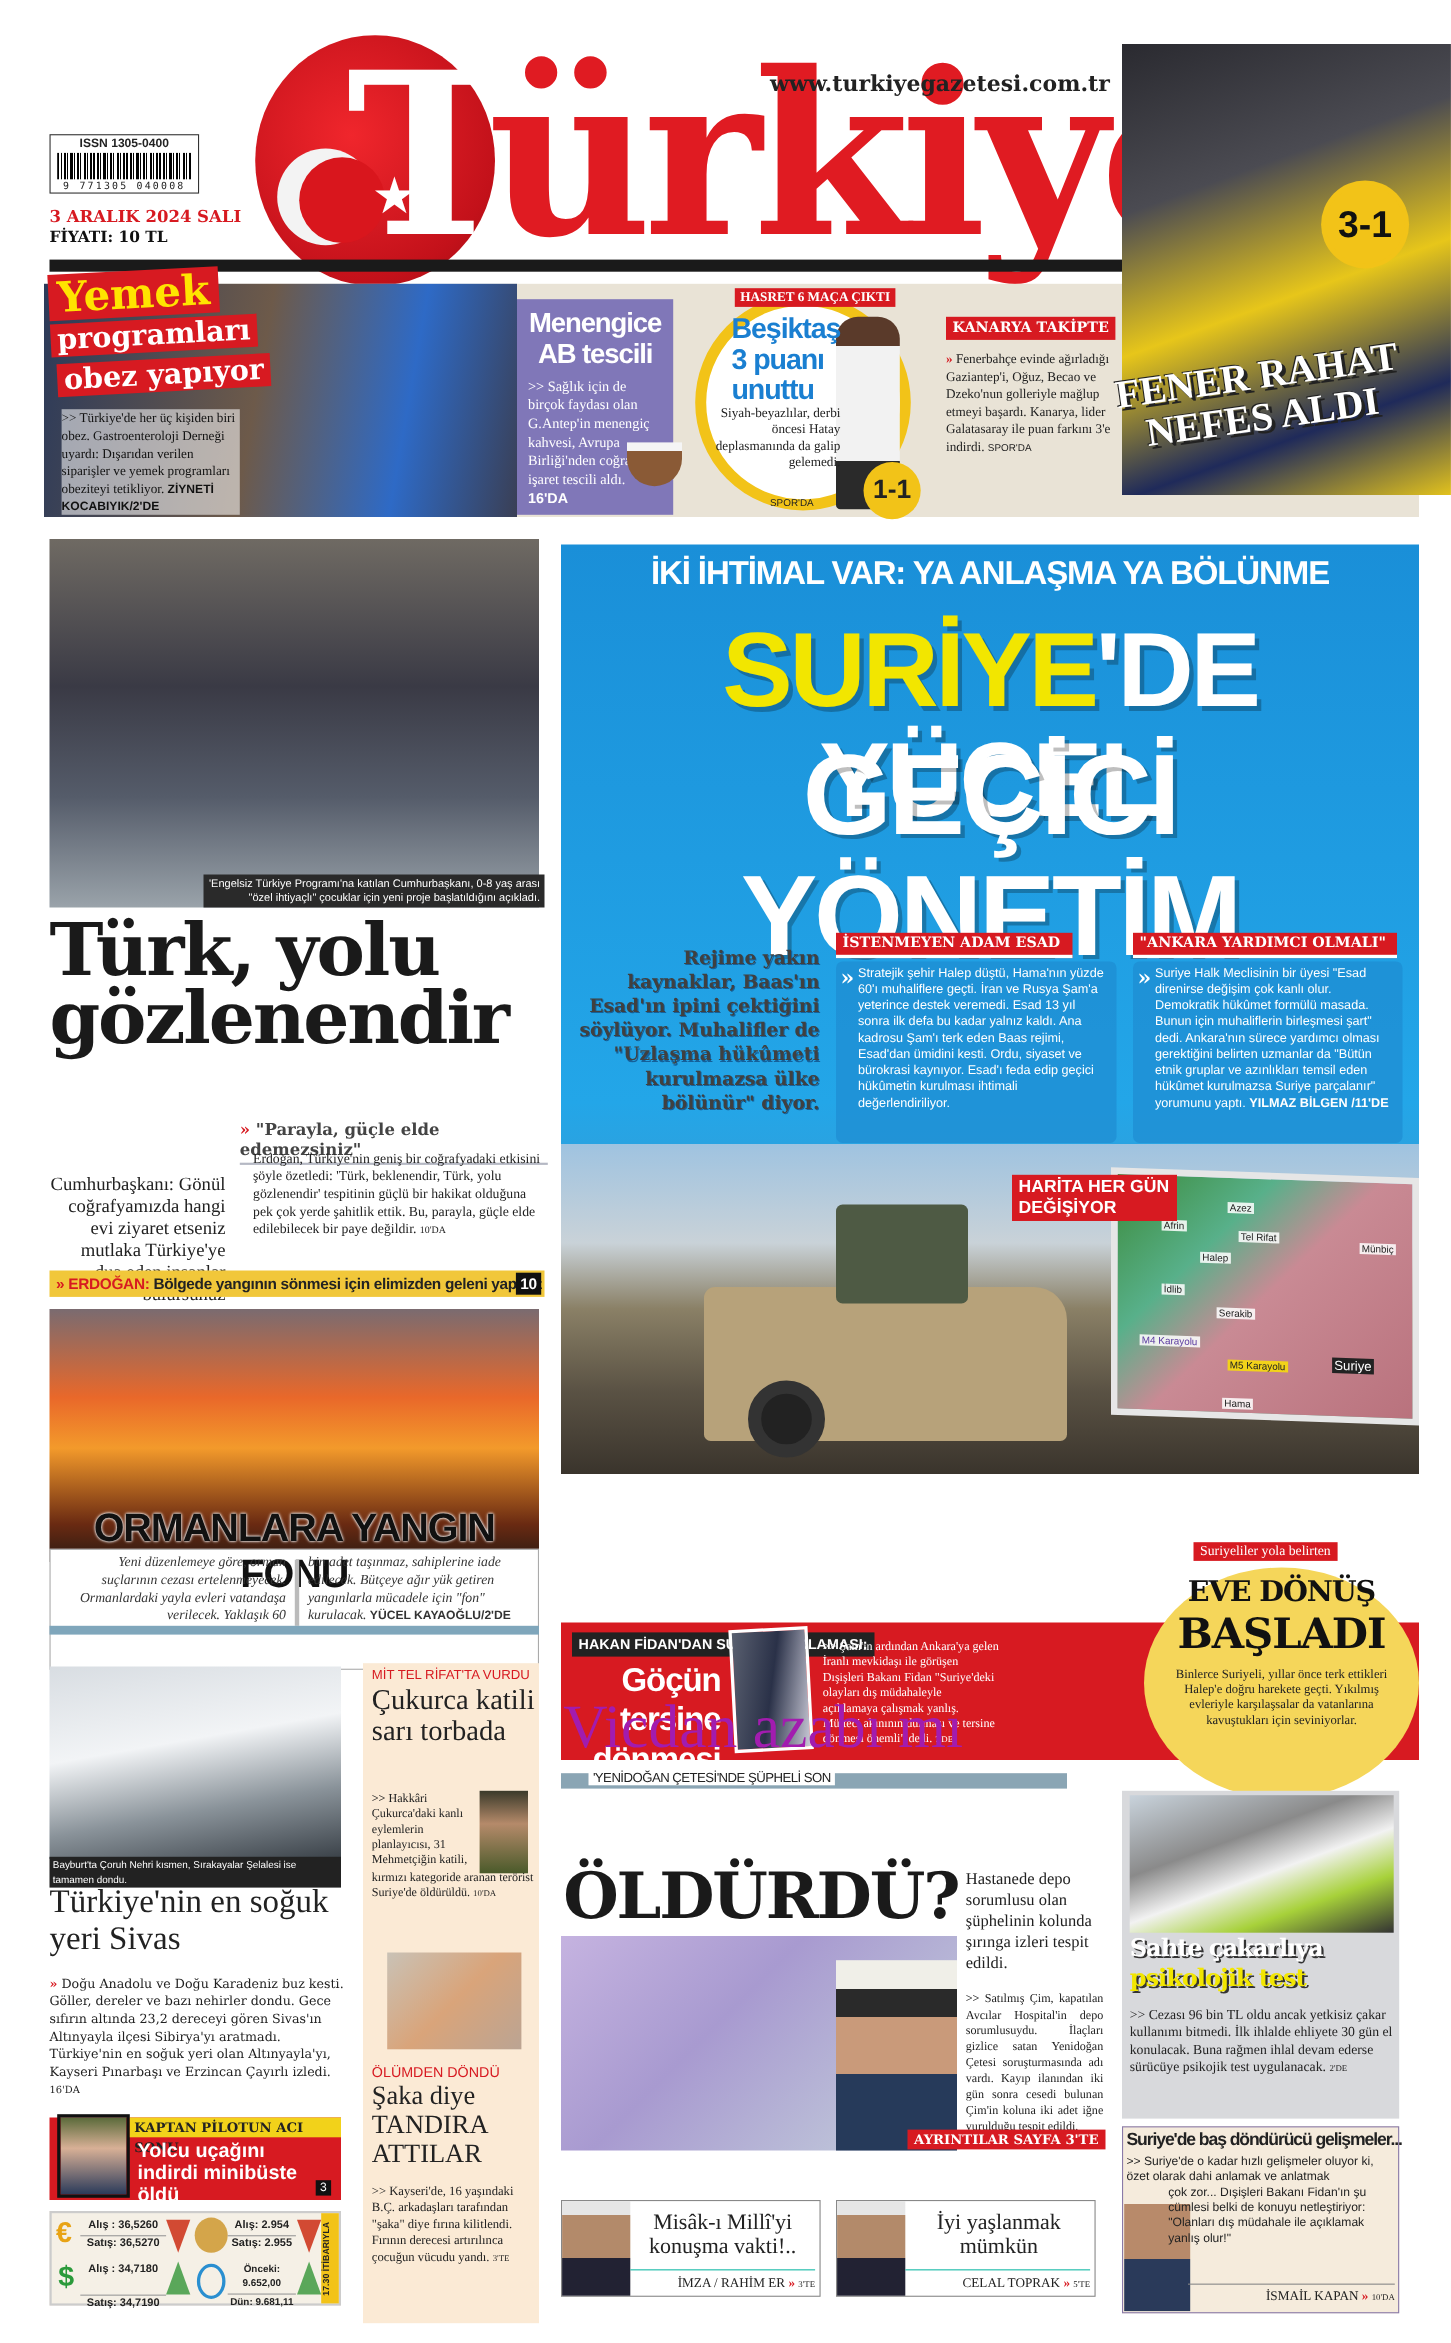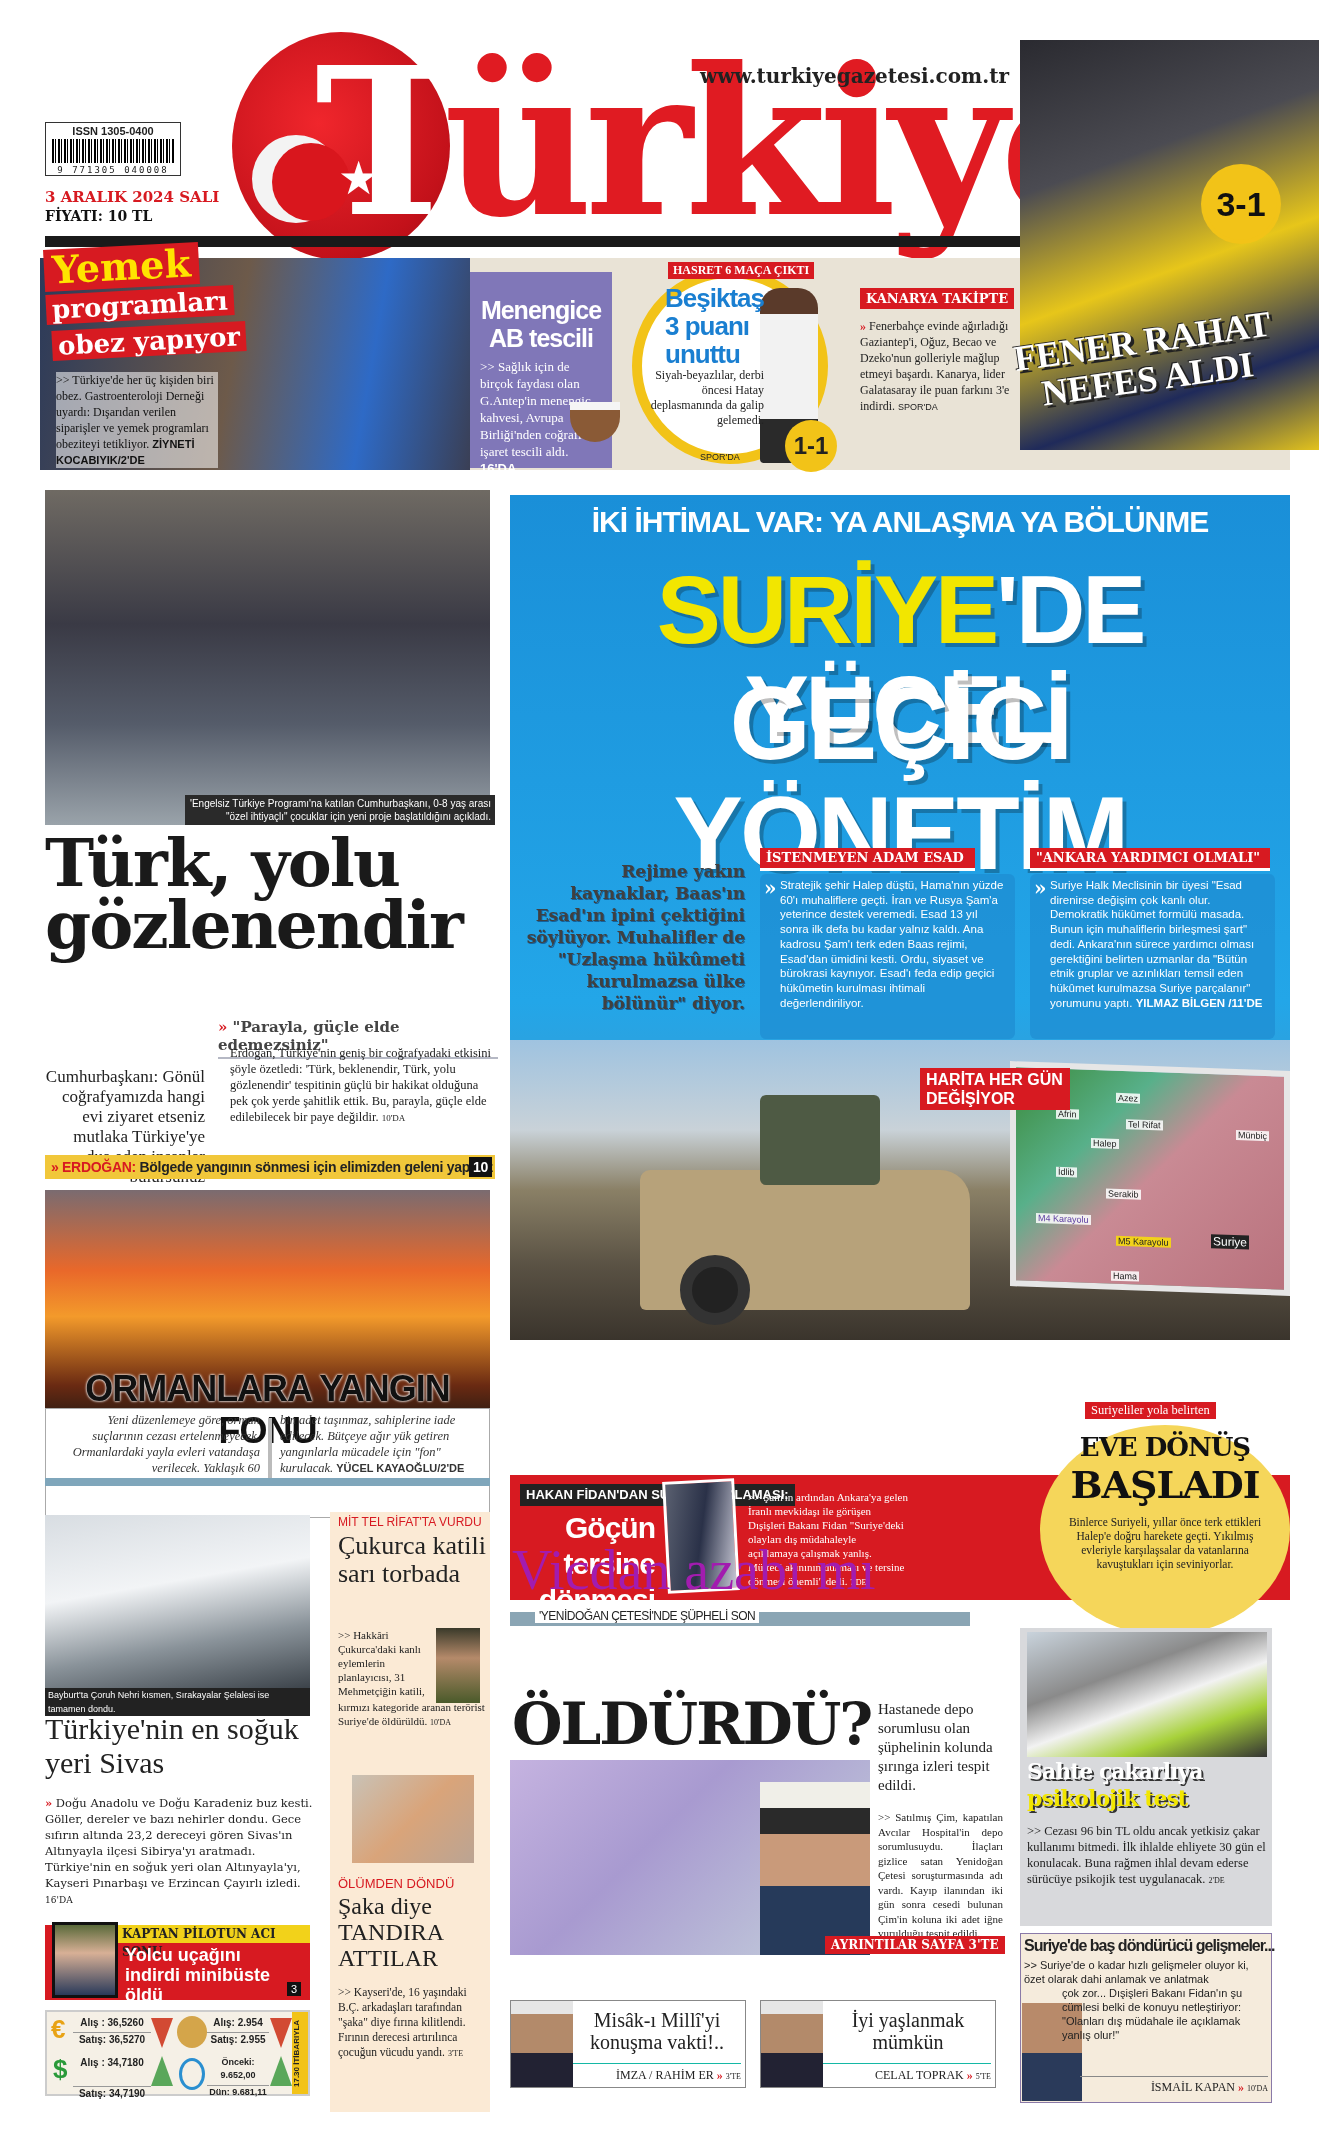--- a/index.html
+++ b/index.html
@@ -25,21 +25,21 @@
   #fb-photo{left:1020px;top:40px;width:299px;height:410px;background:linear-gradient(160deg,#2a2a30 0%,#4b4b52 30%,#e7c61a 55%,#1f2a5a 80%,#e2c21d 100%)}
   #score31{left:1205px;top:168px;width:72px;height:72px;background:#f2c318;border-radius:50%;font:bold 34px "Liberation Sans",sans-serif;color:#111;display:flex;align-items:center;justify-content:center;box-shadow:0 0 0 4px #f2c318}
   
   #strip-bg{left:40px;top:258px;width:1250px;height:212px;background:#e9e3d6}
   #yemek-photo{left:40px;top:258px;width:430px;height:212px;background:linear-gradient(100deg,#2b3a5a,#6d5a4a 45%,#2e6ac6 75%,#3a3f55)}
   #yemek-h1{left:44px;top:246px;background:#d71a21;padding:0 8px;font:bold 38px/42px "DejaVu Serif",serif;color:#ffe400;transform:rotate(-3deg)}
   #yemek-h2{left:46px;top:290px;background:#d71a21;padding:0 6px;font:bold 26px/30px "DejaVu Serif",serif;color:#fff;transform:rotate(-3deg)}
   #yemek-h3{left:52px;top:326px;background:#d71a21;padding:0 6px;font:bold 26px/30px "DejaVu Serif",serif;color:#fff;transform:rotate(-3deg)}
   #yemek-body{left:56px;top:372px;width:162px;font:12px/16px "Liberation Serif",serif;color:#111;background:rgba(255,255,255,.55)}
   .byline{font:bold 11px "Liberation Sans",sans-serif;font-stretch:condensed}
-  #menengic{left:470px;top:272px;width:142px;height:196px;background:#8077b8;color:#fff;padding:24px 10px}
+  #menengic{left:470px;top:272px;width:142px;height:196px;background:#8077b8;color:#fff;padding:8px 10px}
   #menengic .h{font:bold 25px/28px "Liberation Sans",sans-serif;text-align:center;letter-spacing:-1px}
   #menengic .b{font:13px/17px "Liberation Serif",serif;margin-top:6px}
   #cup{left:570px;top:402px;width:50px;height:40px;border-radius:0 0 25px 25px;background:#8a5a36;border-top:8px solid #f5f5f5}
   #besiktas-circle{left:632px;top:268px;width:196px;height:196px;border-radius:50%;background:#fff;border:10px solid #f2c318}
   #hasret{left:668px;top:262px;background:#d71a21;color:#fff;font:bold 12px "Liberation Serif",serif;padding:1px 5px}
   #bjk-h{left:665px;top:284px;width:100px;font:bold 26px/28px "Liberation Sans",sans-serif;color:#1a7fd1;text-align:left;letter-spacing:-1px}
   #bjk-b{left:644px;top:368px;width:120px;font:12px/15px "Liberation Serif",serif;text-align:right}
   #bjk-src{left:700px;top:452px;font:9px "Liberation Sans",sans-serif}
   #bjk-player{left:760px;top:288px;width:58px;height:175px;background:linear-gradient(#5a3a2a 0 15%,#f2f2f2 15% 75%,#2a2a2a 75%);border-radius:20px 20px 4px 4px}
   #score11{left:785px;top:420px;width:52px;height:52px;border-radius:50%;background:#f2c318;font:bold 24px "Liberation Sans",sans-serif;display:flex;align-items:center;justify-content:center}

